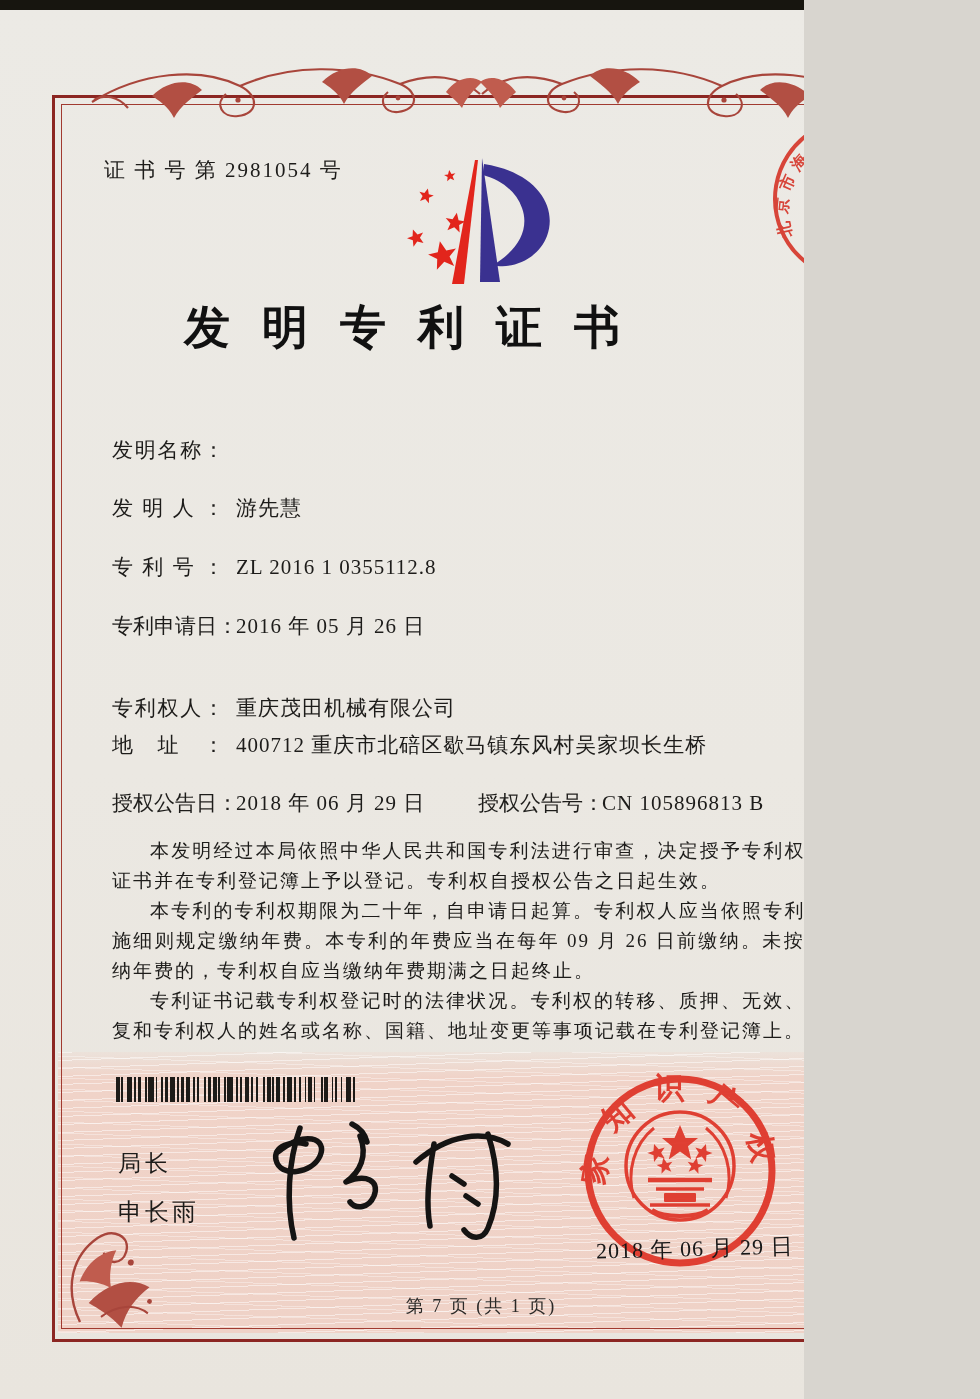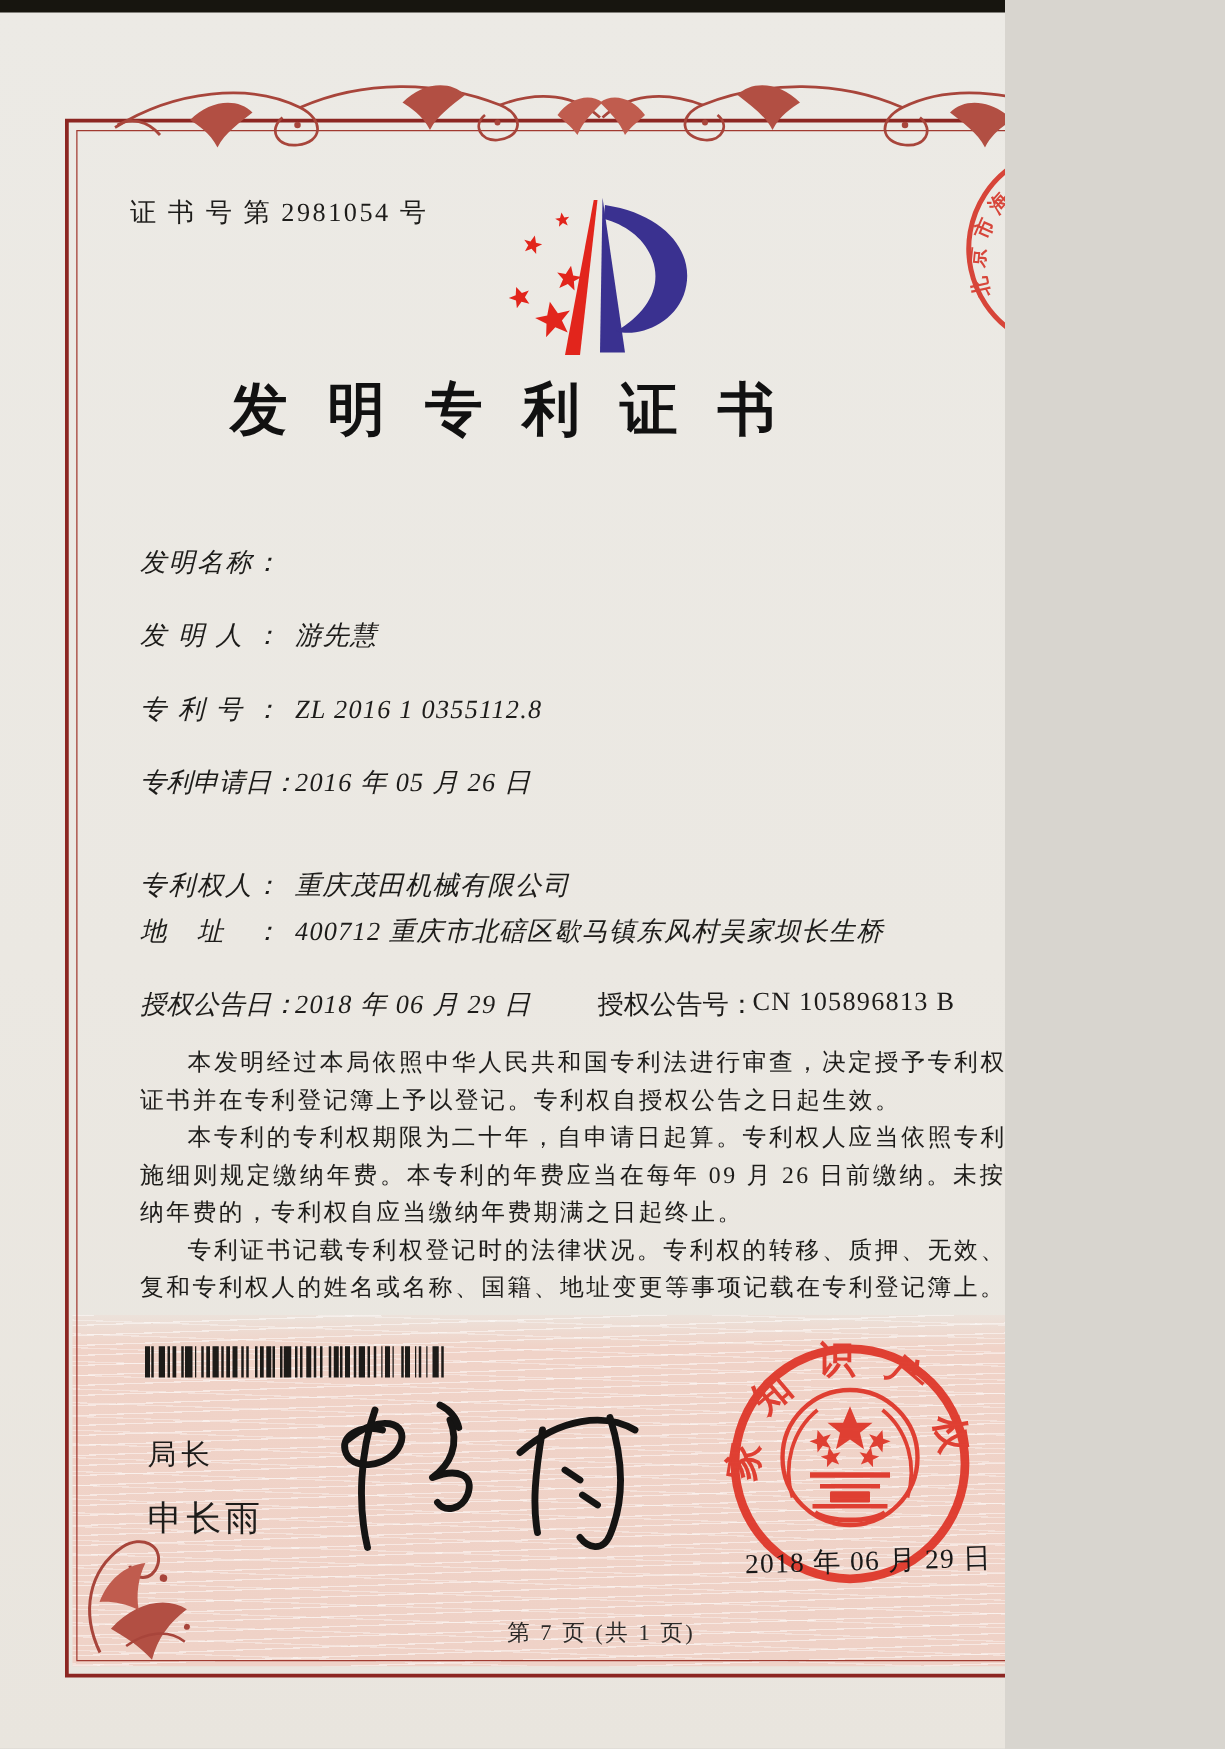--- a/index.html
+++ b/index.html
@@ -19,33 +19,33 @@
       linear-gradient(180deg, rgba(241,212,201,.25) 0, #f0d3c8 26px, #efd2c7 100%);
   }
   .ornaments{position:absolute;left:0;top:0;pointer-events:none;}
   .cert-no{position:absolute;left:104px;top:156px;font-size:21px;letter-spacing:2px;}
   .logo{position:absolute;left:398px;top:146px;}
   .tax-stamp{position:absolute;left:760px;top:104px;opacity:.93;}
   .title{
     position:absolute;left:0;top:297px;width:100%;text-align:center;
     font-size:46px;font-weight:700;letter-spacing:32px;text-indent:32px;color:#111;
   }
-  .row{position:absolute;left:112px;display:flex;align-items:baseline;font-size:21px;white-space:nowrap;font-style:italic;}
+  .row{position:absolute;left:112px;display:flex;align-items:baseline;font-size:21px;white-space:nowrap;}
   .f-label{display:inline-block;width:112px;text-align:justify;text-align-last:justify;}
   .f-value{margin-left:12px;letter-spacing:1px;}
-  .row2{position:absolute;left:478px;display:flex;align-items:flex-start;font-size:21px;white-space:nowrap;}
+  .row2{position:absolute;left:478px;display:flex;align-items:center;font-size:21px;white-space:nowrap;}
   .body-text{
     position:absolute;left:112px;top:836px;width:778px;font-size:19px;line-height:30px;
     letter-spacing:2px;text-align:justify;font-family:Liberation Serif, serif;
   }
   .body-text p{margin:0;text-indent:2em;}
   .barcode{position:absolute;left:116px;top:1077px;height:25px;display:flex;align-items:stretch;}
   .bc-bar{background:#1d1b18;}
   .sign-title{position:absolute;left:118px;top:1148px;font-size:23px;letter-spacing:4px;}
-  .sign-name{position:absolute;left:118px;top:1196px;font-size:28px;letter-spacing:3px;}
+  .sign-name{position:absolute;left:118px;top:1196px;font-size:24px;letter-spacing:3px;}
   .signature{position:absolute;left:248px;top:1100px;}
   .office-seal{position:absolute;left:560px;top:1052px;opacity:.95;}
   .seal-date{
     position:absolute;left:596px;top:1234px;font-size:22px;letter-spacing:1px;color:#181818;
     transform:rotate(-1.5deg);
   }
   .footer{position:absolute;left:0;top:1294px;width:962px;text-align:center;font-size:18px;letter-spacing:2px;color:#2a2927;}
 </style>
 </head>
 <body>

